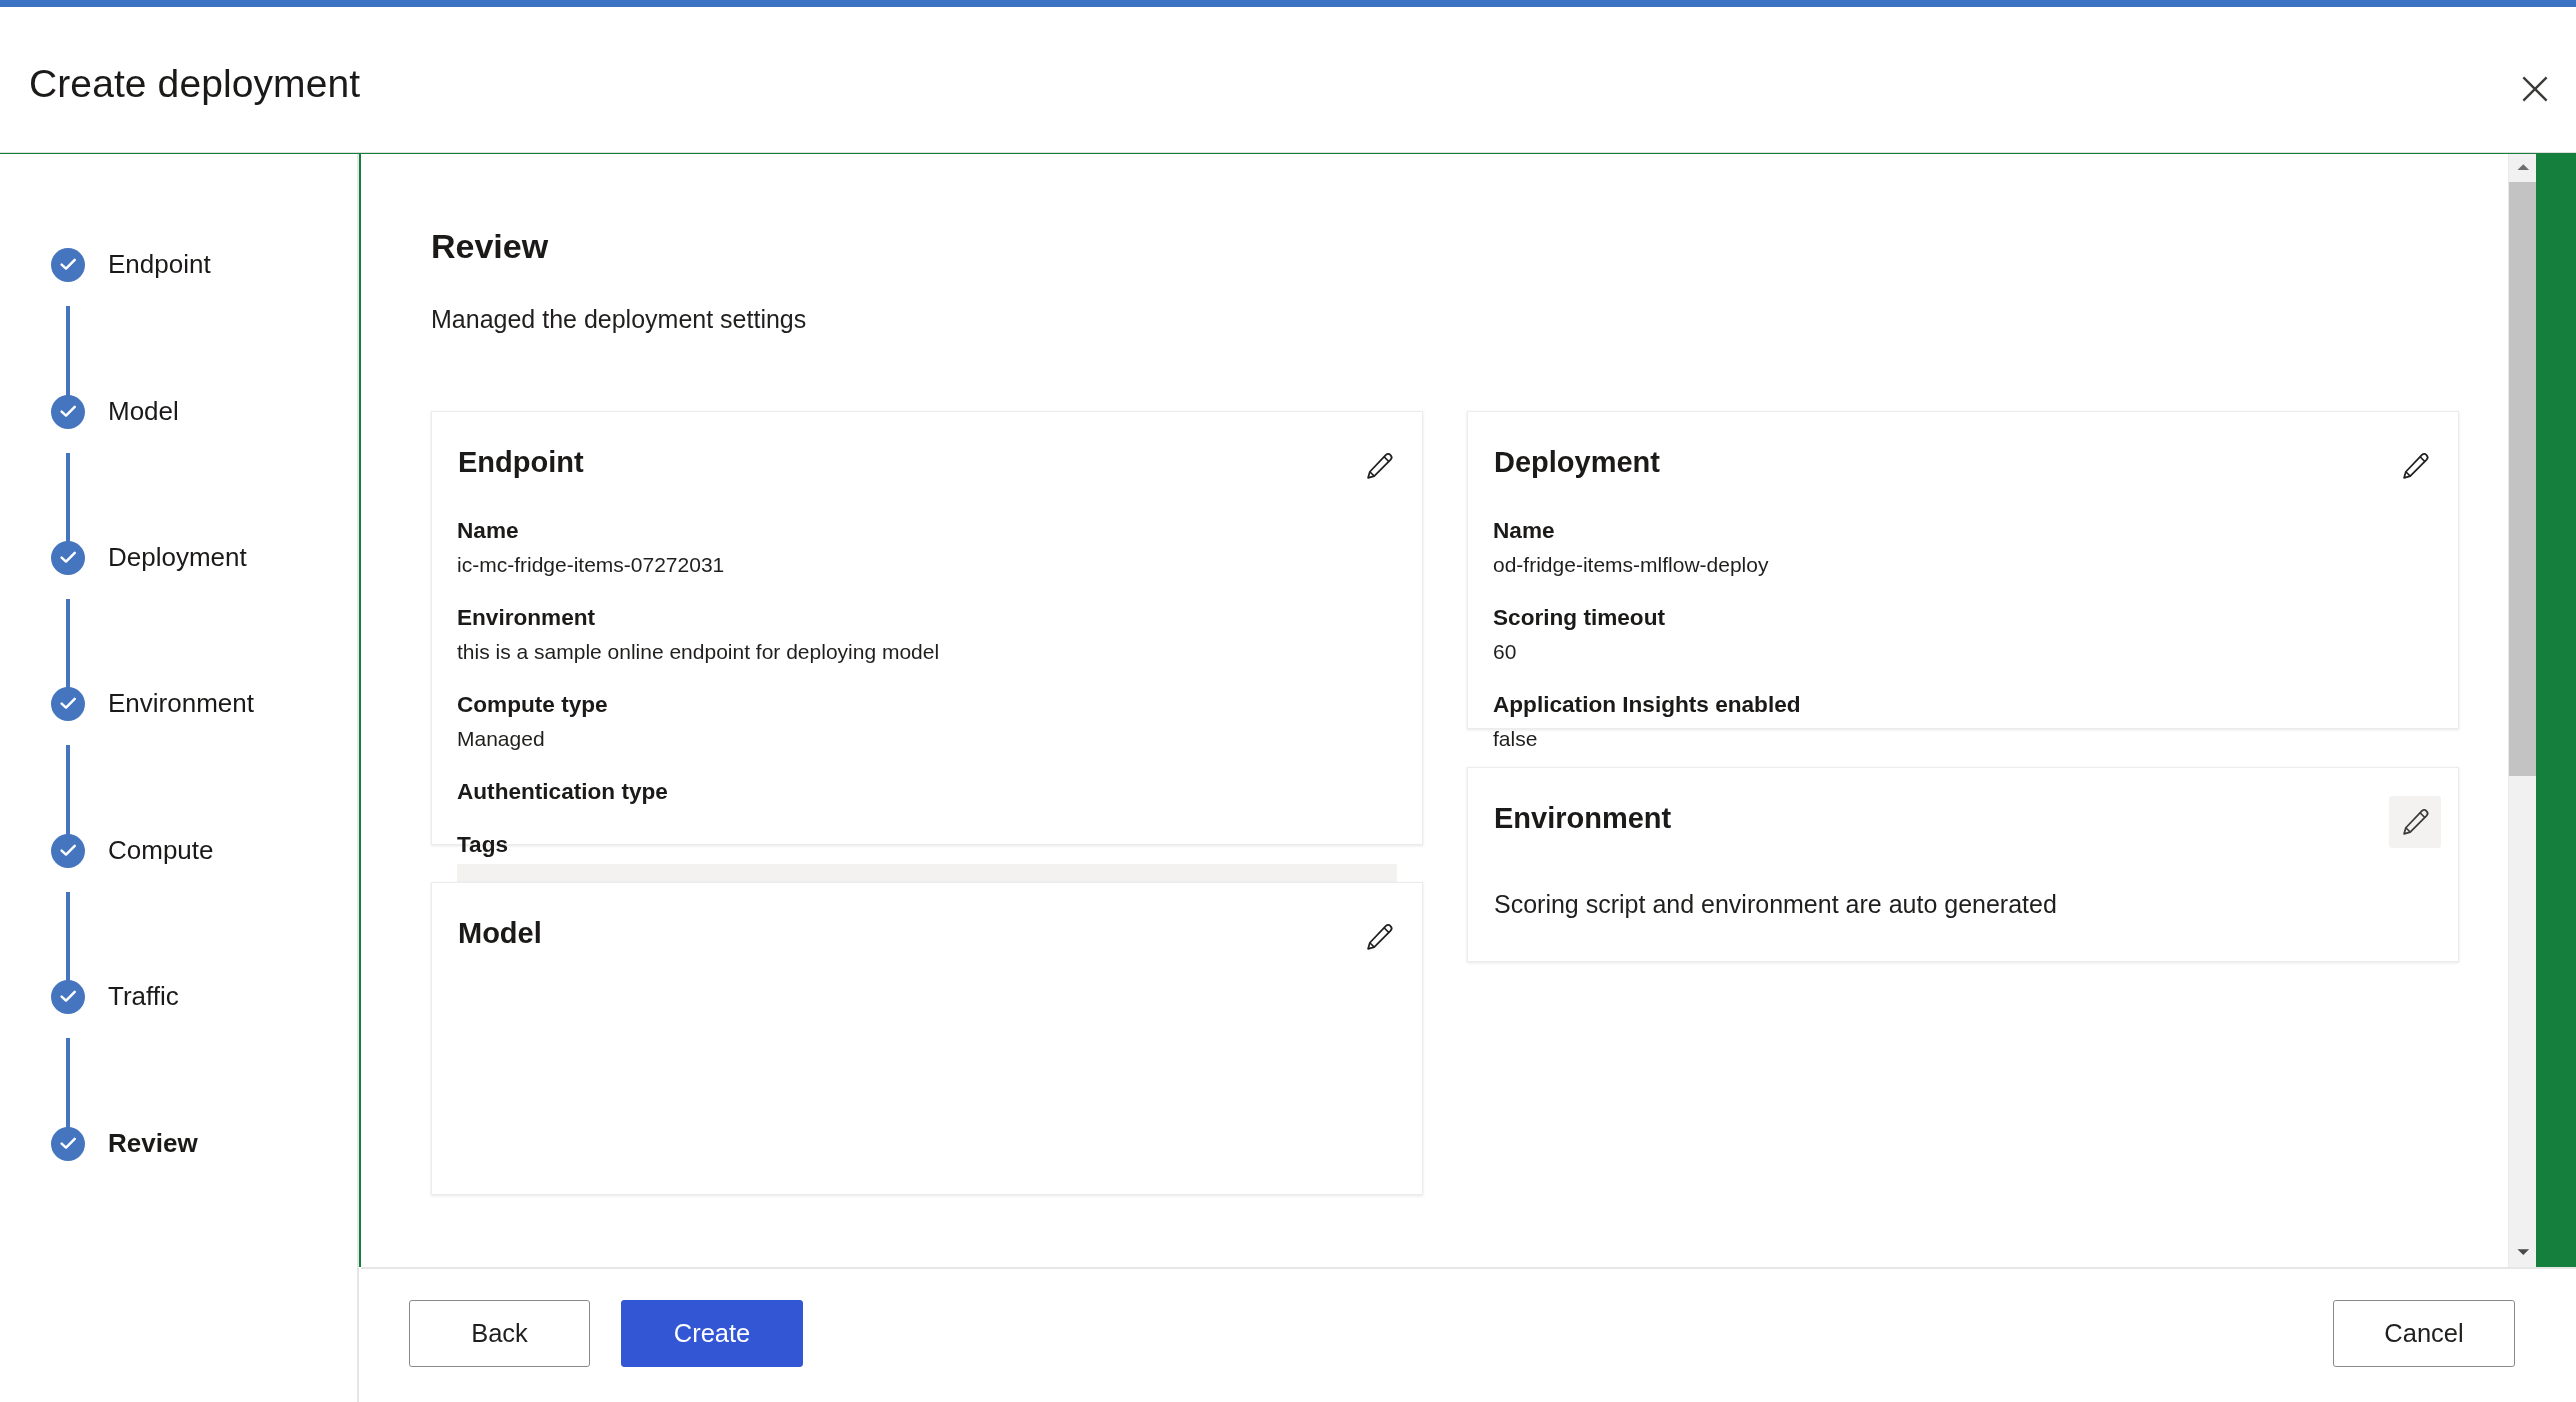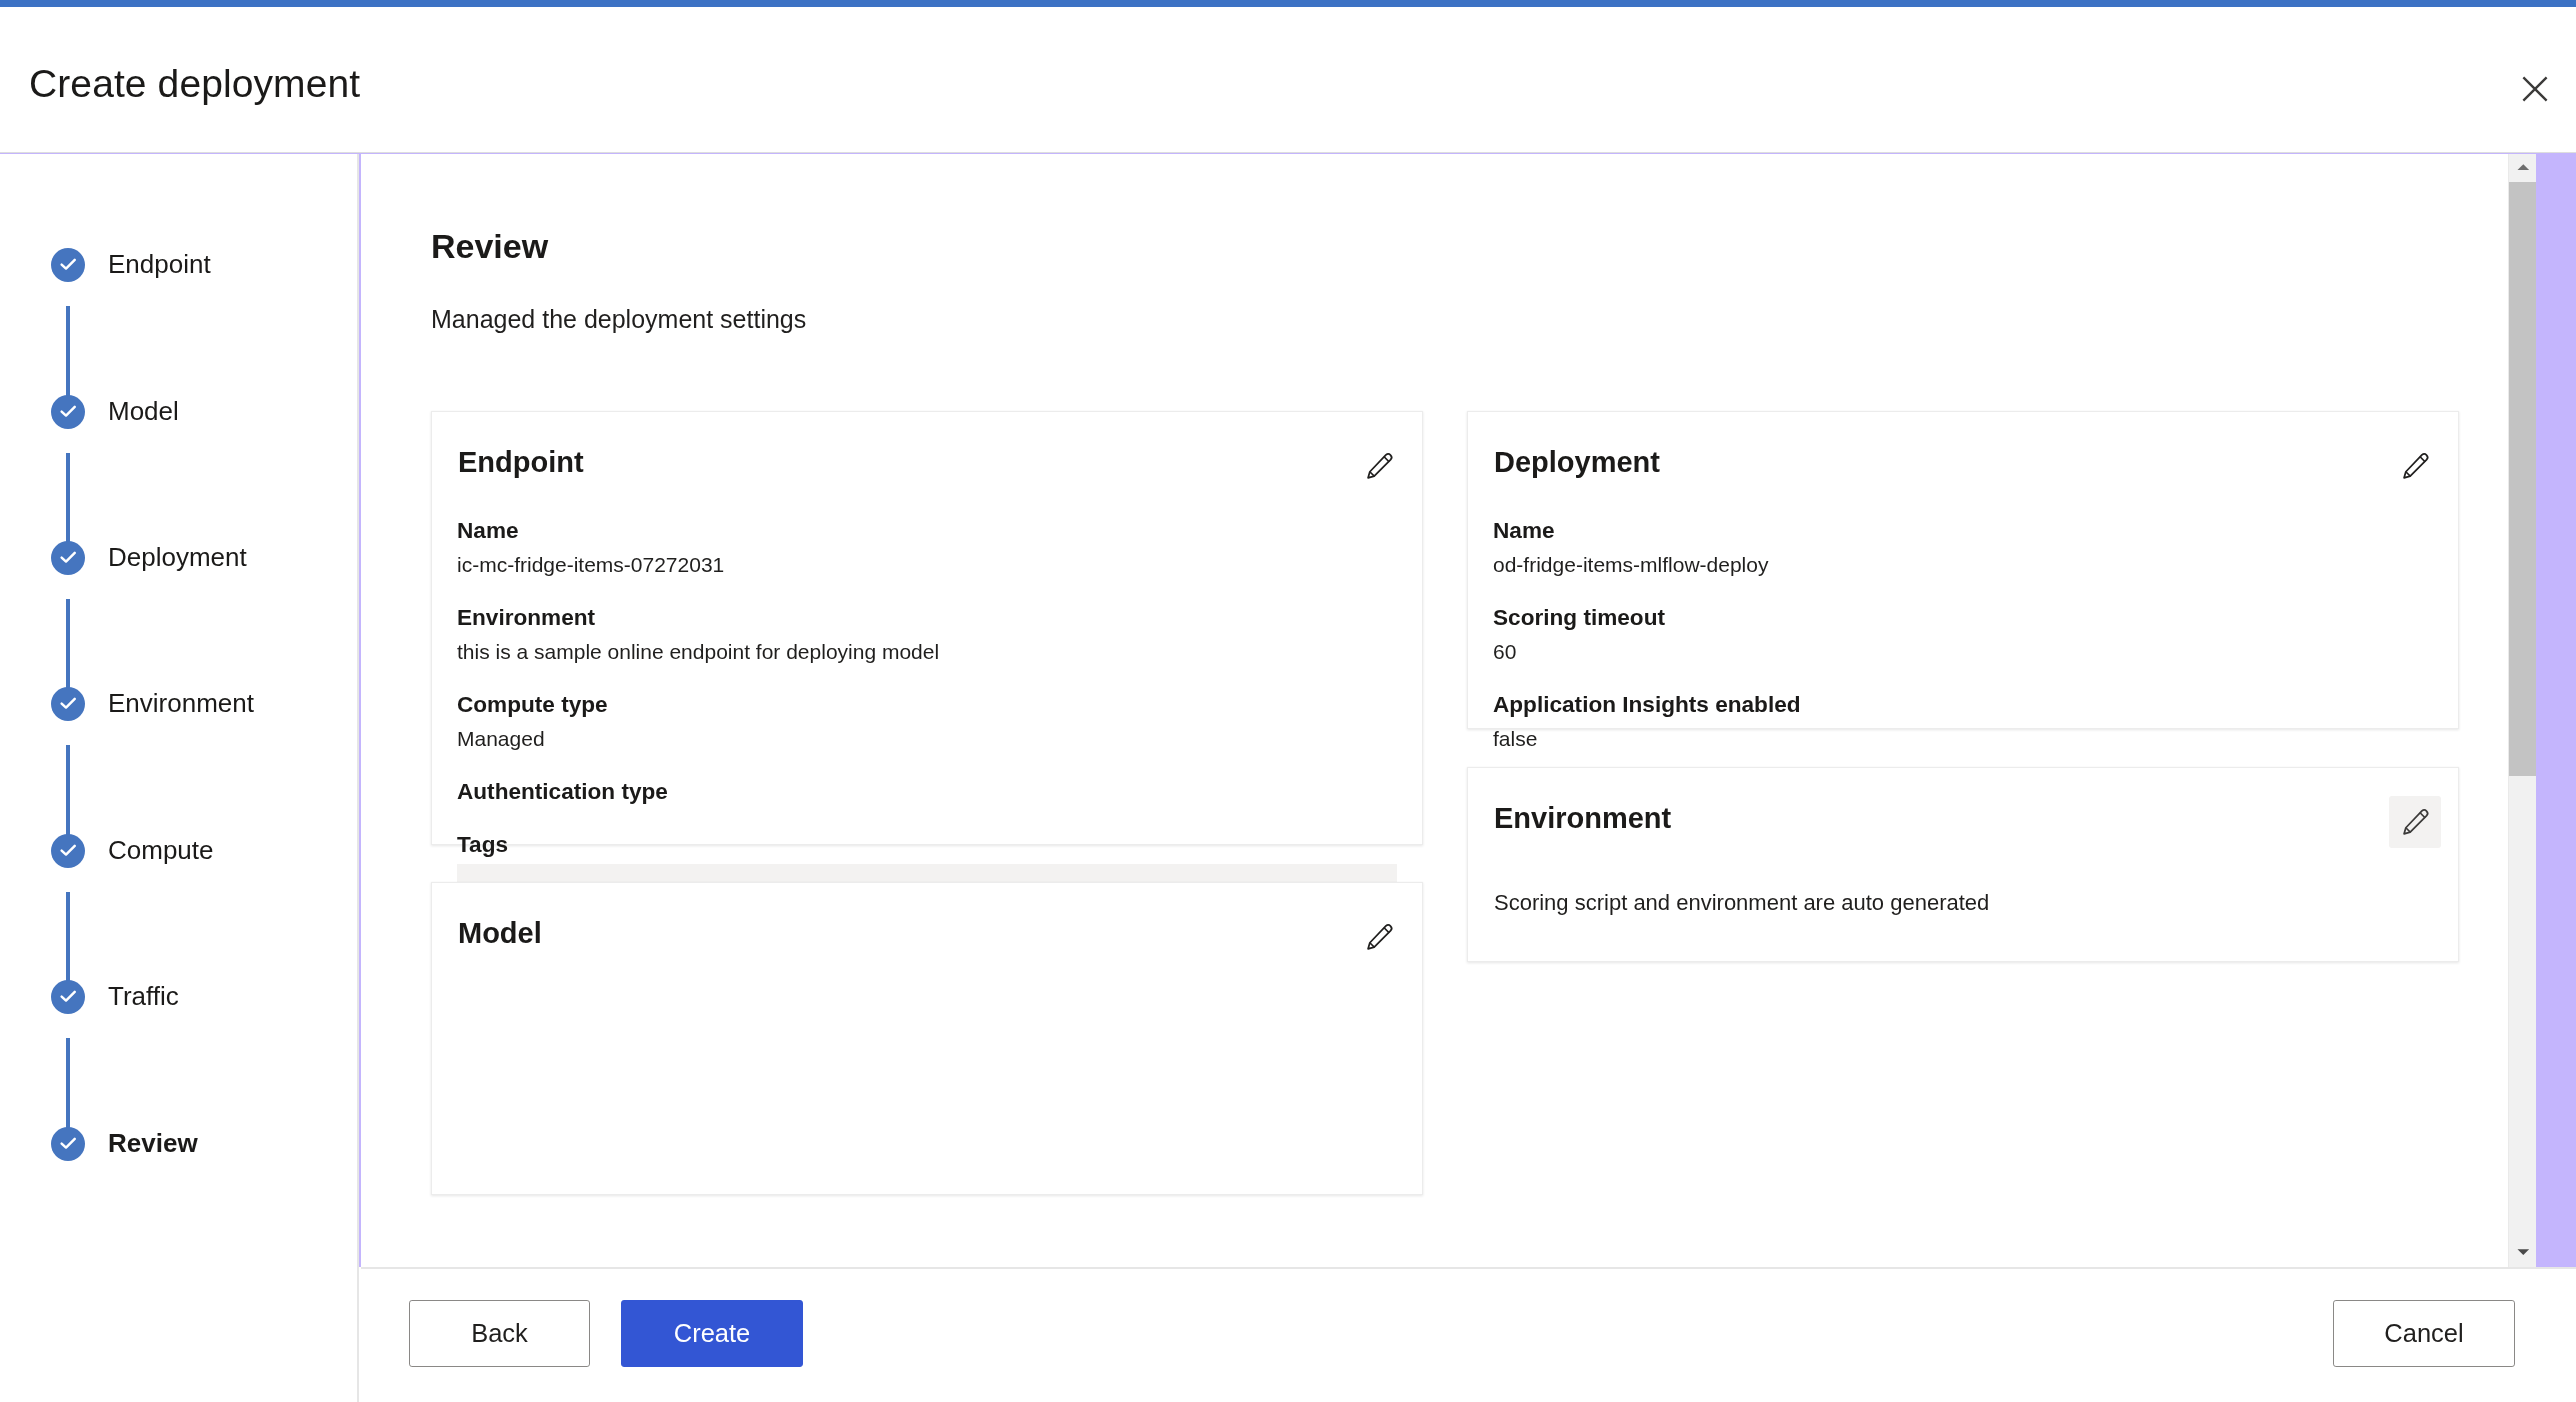--- a/index.html
+++ b/index.html
@@ -2,21 +2,21 @@
 <html style="font-size:11.7px"><head>
 <meta charset="utf-8">
 <style>
   * { box-sizing: border-box; margin: 0; padding: 0; }
   html, body {
     width: 2576px; height: 1403px;
     font-family: "Liberation Sans", sans-serif;
     background: #ffffff;
     overflow: hidden;
   }
-  .panel { position: relative; width: 2576px; height: 1403px; background: #c4b5fd; }
+  .panel { position: relative; width: 2576px; height: 1403px; background: #15803d; }
 
   
   .top-strip {
     position: absolute; left: 0; top: 0; width: 2576px; height: 6.6px;
     background: #3c72c4;
   }
 
   
   .header {
     position: absolute; left: 0; top: 6.6px; width: 2576px; height: 146px;
@@ -127,21 +127,21 @@
     width: 29px; height: 29px; flex: 0 0 auto;
     display: flex; align-items: center; justify-content: center;
   }
   .info-icon svg { display: block; }
   .empty-text {
     margin-left: 16px; font-size: 24px; color: #3b3a39;
   }
 
   .card-note {
     position: absolute; left: 26px; top: 122px;
-    font-size: 22px; color: #201f1e;
+    font-size: 25px; color: #201f1e;
   }
 
   
   .vscroll {
     position: absolute; right: 0; top: 0; width: 28px; height: 1113px;
     background: #f1f1f1; border-left: 0.7px solid #eaeaea;
   }
   .vscroll-arrow {
     position: absolute; left: 0; width: 28px; height: 28px;
     display: flex; align-items: center; justify-content: center;

